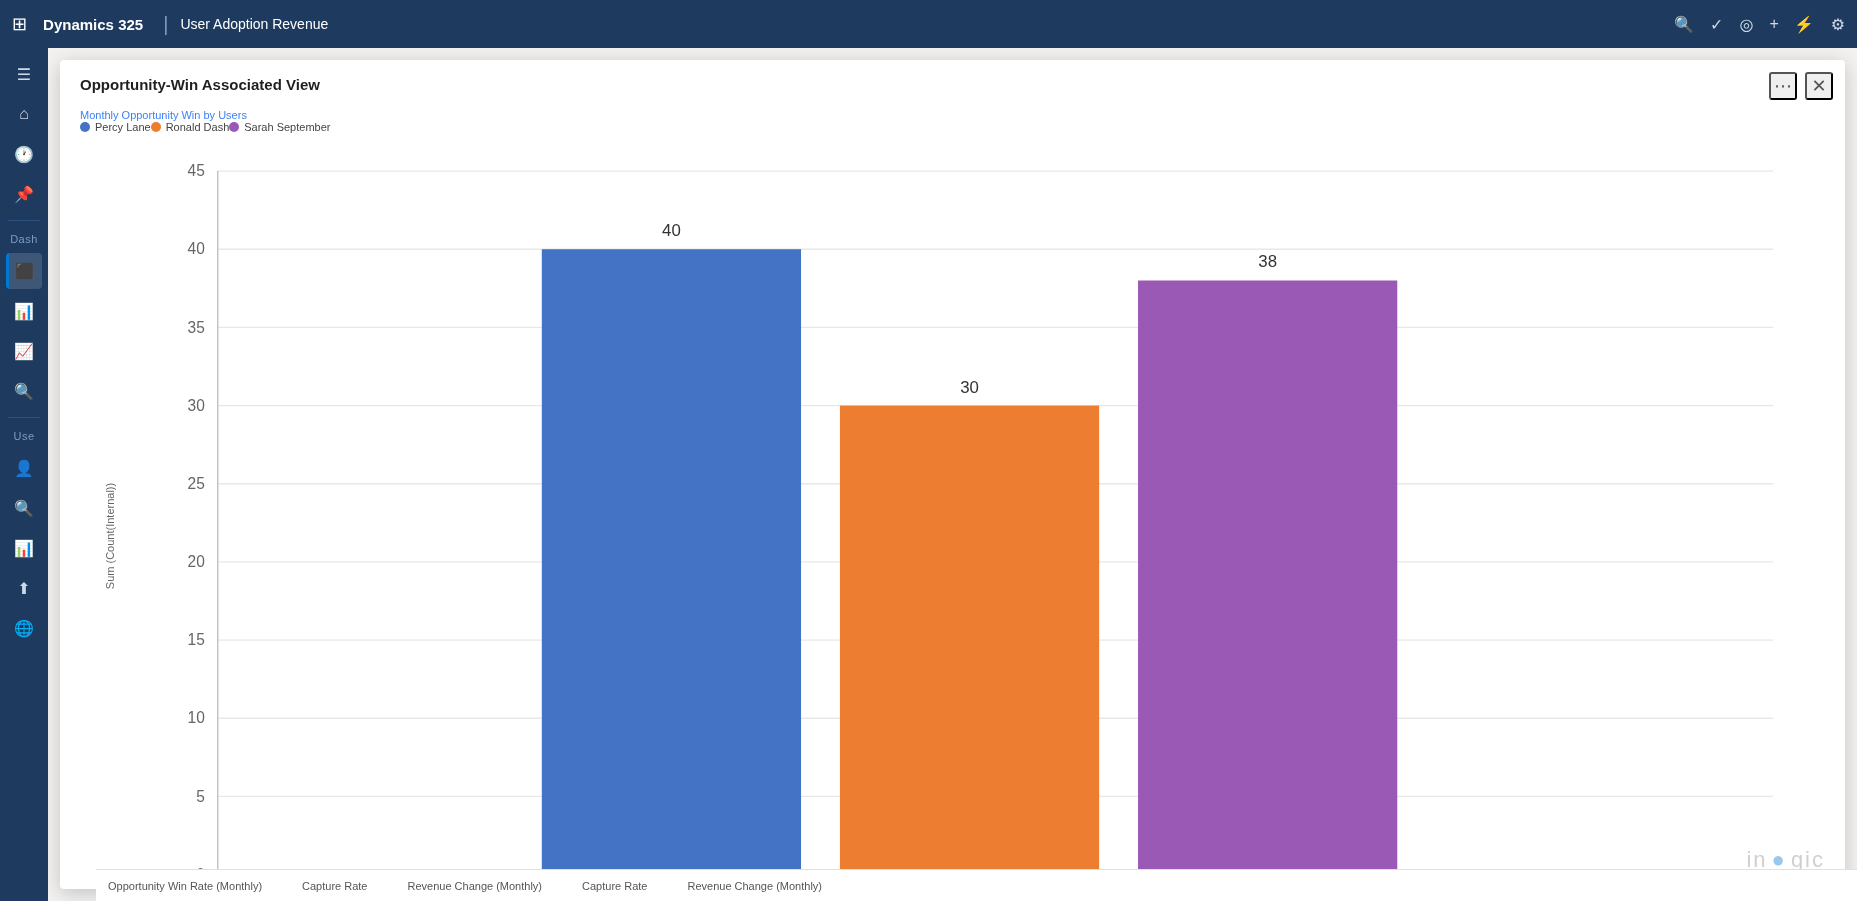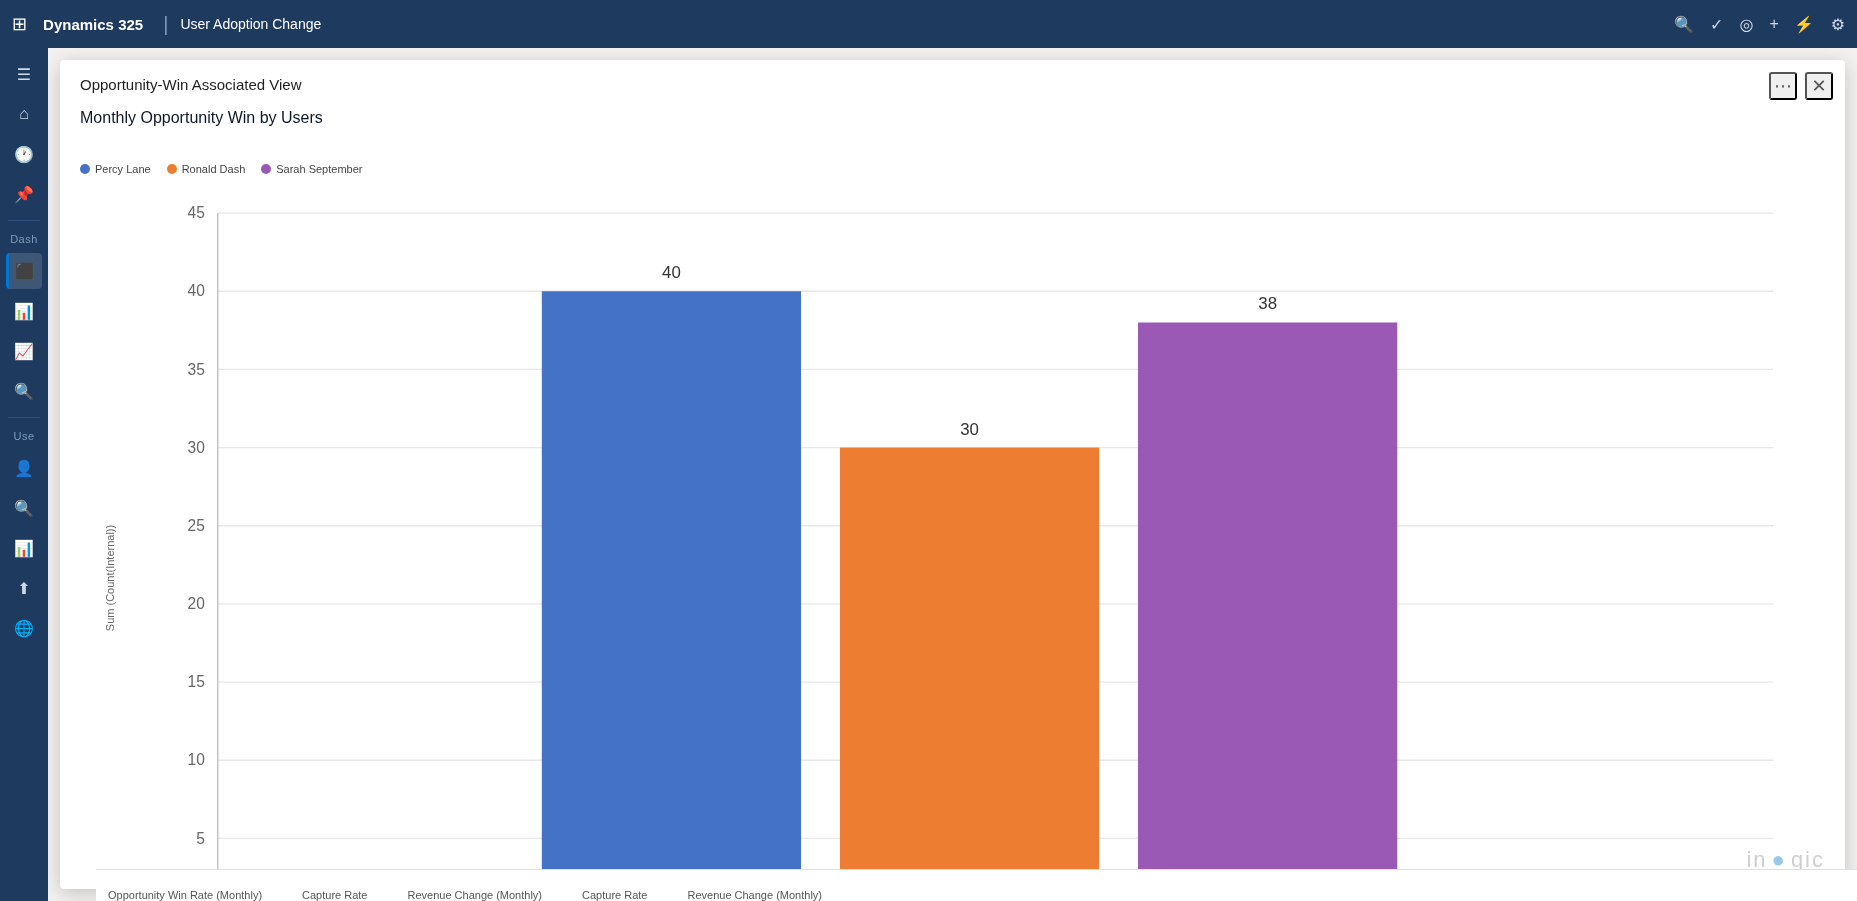--- a/index.html
+++ b/index.html
@@ -53,29 +53,29 @@
       cursor: pointer; color: #555; font-size: 18px; border-radius: 3px;
     }
 
     .more-btn {
       position: absolute; top: 12px; right: 48px; width: 28px; height: 28px;
       display: flex; align-items: center; justify-content: center;
       cursor: pointer; color: #555; font-size: 18px; border-radius: 3px;
     }
 
     .chart-title {
-      font-size: 15px; font-weight: 400; color: #1f1f1f; margin-bottom: 16px;
+      font-size: 15px; font-weight: 700; color: #1f1f1f; margin-bottom: 16px;
     }
 
     .chart-subtitle {
-      font-size: 16px; color: #0f172a; margin-bottom: 6px;
+      font-size: 11px; color: #3b82f6; margin-bottom: 0;
     }
 
     .chart-legend {
-      display: flex; gap: 16px; margin-bottom: 12px; align-items: center; margin-top: 30px;
+      display: flex; margin-bottom: 12px; align-items: center;
     }
     .legend-item { display: flex; align-items: center; gap: 5px; font-size: 11px; color: #444; }
     .legend-dot { width: 10px; height: 10px; border-radius: 50%; flex-shrink: 0; }
 
     
     .chart-container {
       flex: 1; position: relative; display: flex; align-items: stretch;
     }
 
     .chart-svg-wrapper {
@@ -87,33 +87,33 @@
       position: absolute; bottom: 16px; right: 20px; opacity: 0.4;
       font-size: 22px; font-weight: 300; color: #888; letter-spacing: 2px;
       display: flex; align-items: flex-start; gap: 4px;
     }
     .watermark-dot { color: #0078d4; }
 
     
     .bottom-strip {
       position: absolute; bottom: 0; left: 48px; right: 0; height: 32px;
       background: #fff; border-top: 1px solid #e0e0e0;
-      display: flex; align-items: flex-end; padding: 0 12px; gap: 40px;
+      display: flex; align-items: center; padding: 0 12px; gap: 40px;
       font-size: 11px; color: #555; overflow: hidden;
     }
     .bottom-strip-item { white-space: nowrap; cursor: pointer; }
   </style>
 </head>
 <body>
 
 <div class="topbar">
   <span class="topbar-grid-icon">⊞</span>
   <span class="topbar-app-name">Dynamics 325</span>
   <span class="topbar-divider">|</span>
-  <span class="topbar-module-name">User Adoption Change</span>
+  <span class="topbar-module-name">User Adoption Revenue</span>
   <div class="topbar-right">
     <span class="topbar-icon">🔍</span>
     <span class="topbar-icon">✓</span>
     <span class="topbar-icon">◎</span>
     <span class="topbar-icon">+</span>
     <span class="topbar-icon">⚡</span>
     <span class="topbar-icon">⚙</span>
   </div>
 </div>
 

